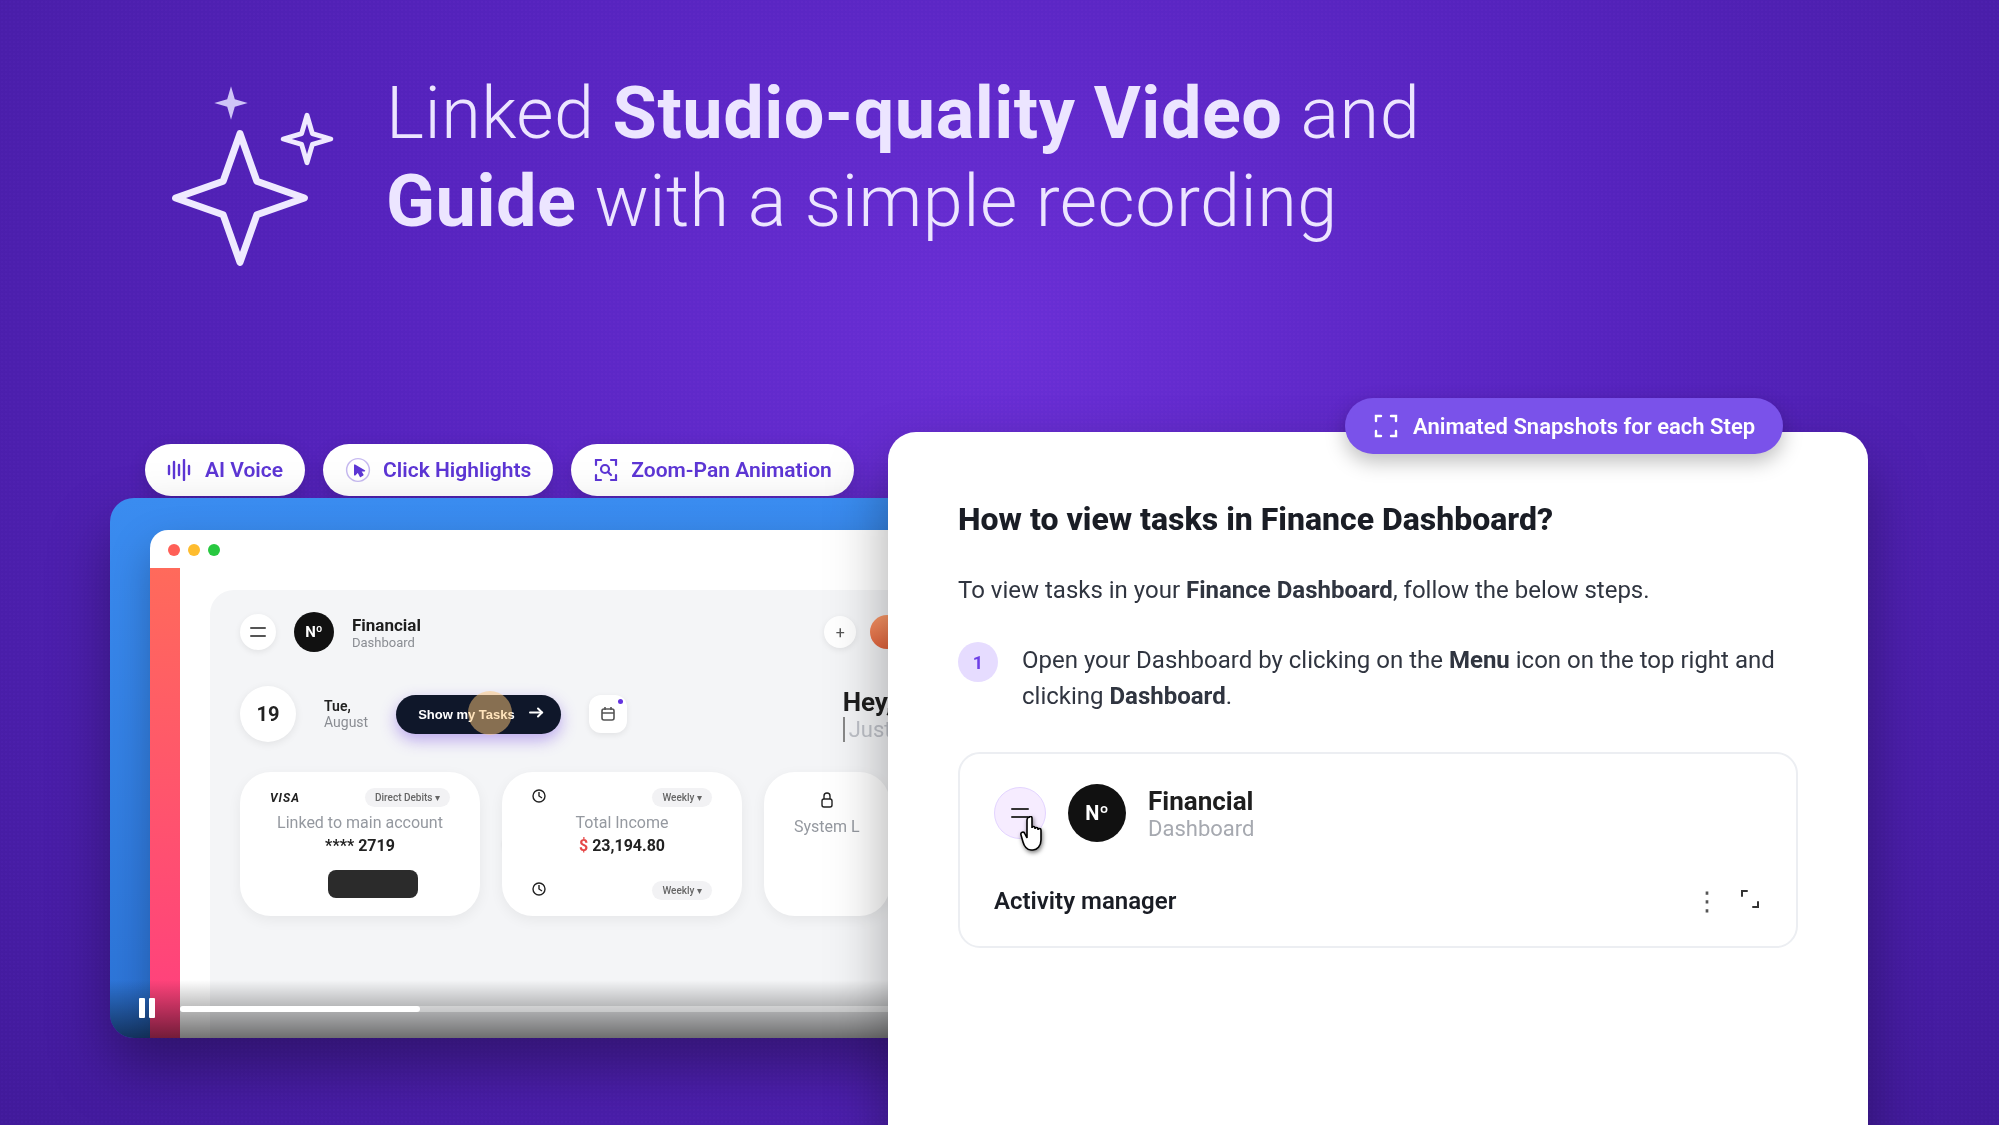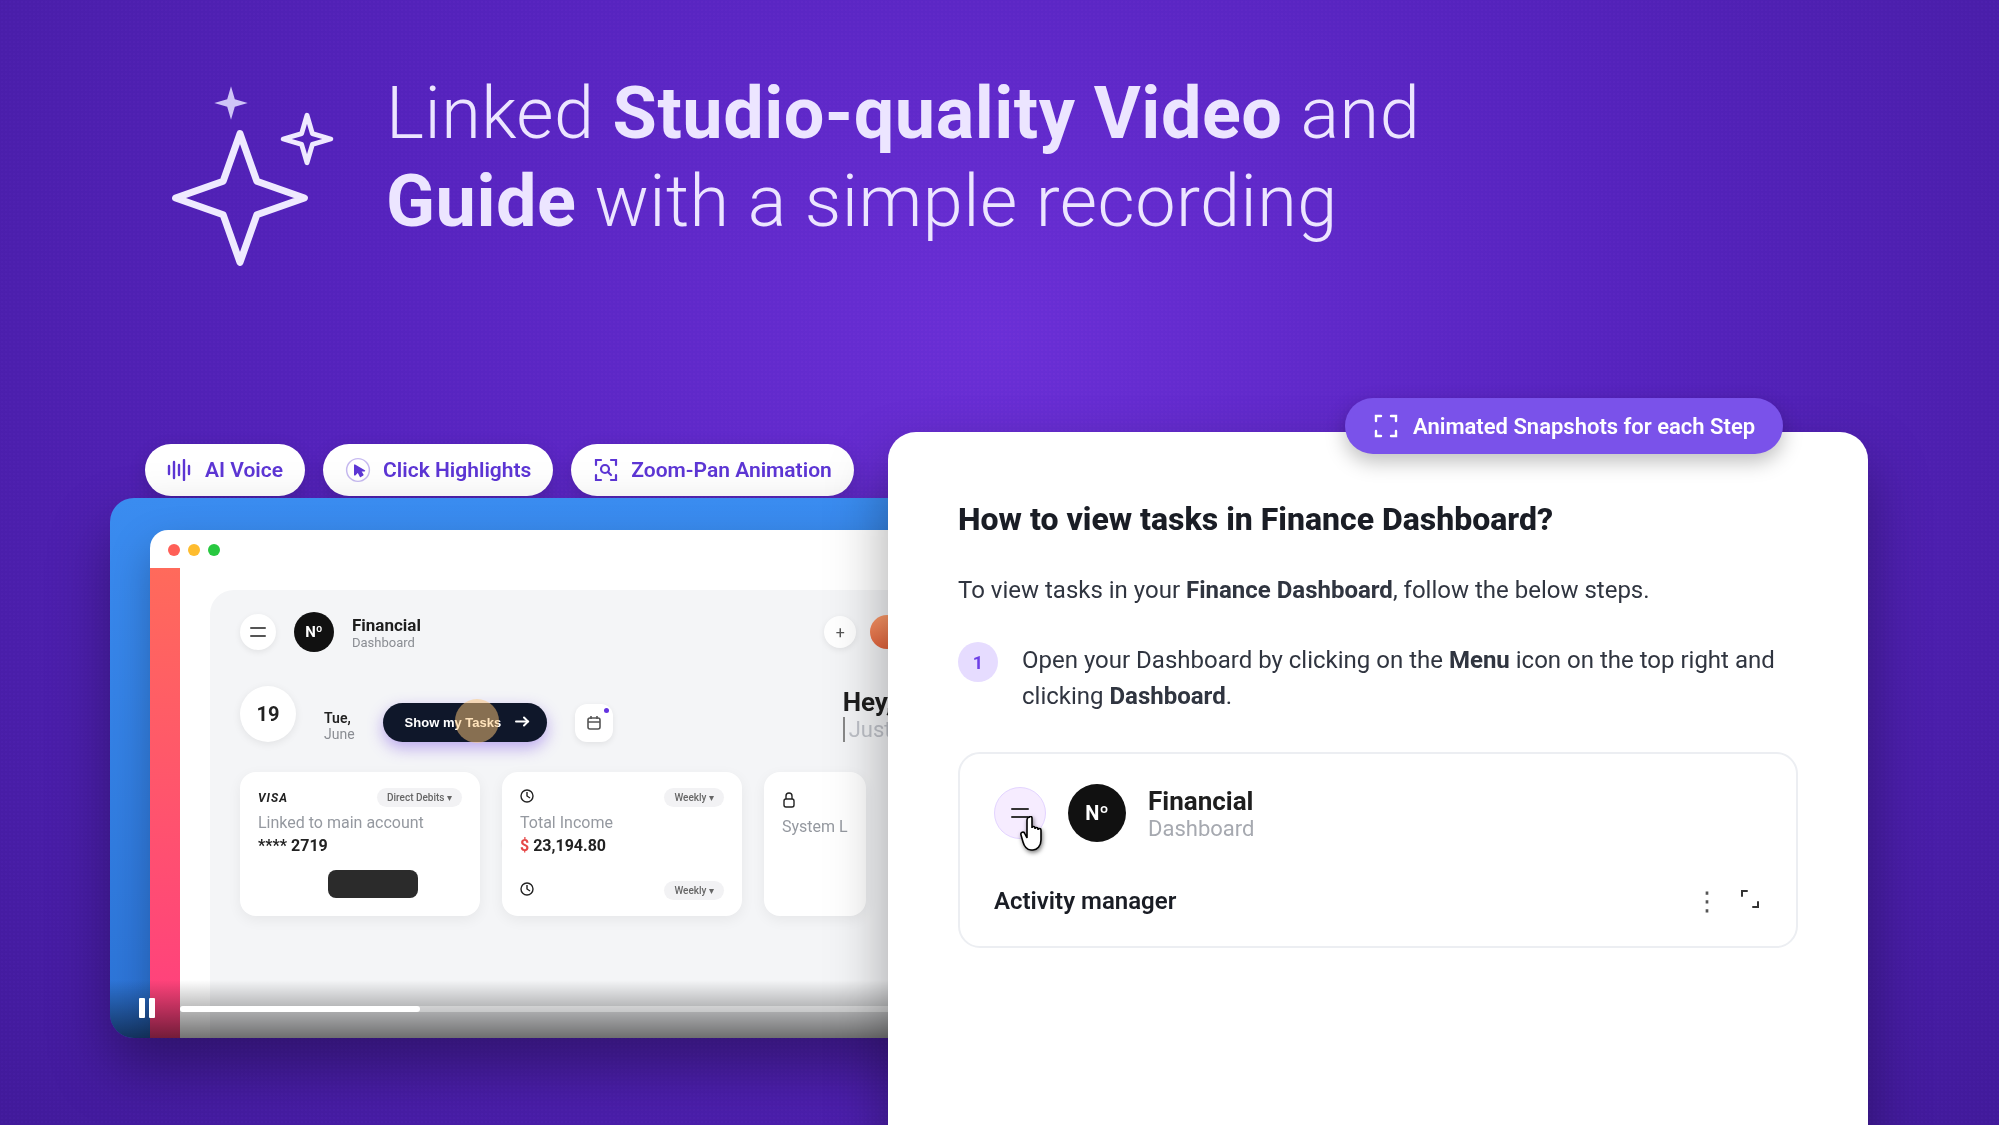--- a/index.html
+++ b/index.html
@@ -121,21 +121,21 @@
     display:flex;align-items:center;justify-content:center;font-weight:700;font-size:15px;
   }
   .brand-text .t{font-weight:700;font-size:17px;color:#1e1e1e;}
   .brand-text .s{font-size:13px;color:#8a8d93;}
   .app-top-right{ margin-left:auto; display:flex;align-items:center;gap:14px;}
   .plus-btn{ width:32px;height:32px;border-radius:50%;background:#fff;display:flex;align-items:center;justify-content:center;color:#555;box-shadow:0 2px 6px rgba(0,0,0,.08);}
   .avatar{ width:34px;height:34px;border-radius:50%;background:linear-gradient(180deg,#ff9b6a,#e5643d);}
   .user-text .t{font-weight:700;font-size:14px;color:#1e1e1e;}
   .user-text .s{font-size:11px;color:#8a8d93;}
 
-  .row2{ margin-top:34px; display:flex; align-items:flex-end; gap:28px;}
+  .row2{ margin-top:34px; display:flex; align-items:center; gap:28px;}
   .date-circle{
     width:56px;height:56px;border-radius:50%;background:#fff;box-shadow:0 2px 8px rgba(0,0,0,.08);
     display:flex;align-items:center;justify-content:center;font-weight:700;font-size:20px;color:#222;
   }
   .date-text .t{font-size:14px;font-weight:600;color:#222;}
   .date-text .s{font-size:14px;color:#8a8d93;}
   .show-tasks{
     position:relative;
     background:#0f172a;color:#fff;border:none;border-radius:999px;
     padding:12px 46px 12px 22px;font-size:13px;font-weight:600;
@@ -157,22 +157,23 @@
   }
   .cal-btn::after{ content:"";position:absolute;top:4px;right:4px;width:5px;height:5px;border-radius:50%;background:#6433e0;}
   .hey{
     margin-left:auto; text-align:left;
   }
   .hey .t{font-size:26px;font-weight:700;color:#1e1e1e;}
   .hey .s{font-size:22px;color:#bfc2c9; border-left:2px solid #888; padding-left:4px;}
 
   .cards-row{ margin-top:30px; display:flex; gap:22px;}
   .card{
-    background:#fff;border-radius:16px;padding:16px 18px;min-width:240px;
+    background:#fff;border-radius:31px;padding:16px 30px;min-width:240px;
     box-shadow:0 4px 14px rgba(0,0,0,.06);
+    text-align:center;
   }
   .card .top{display:flex;justify-content:space-between;align-items:center;font-size:12px;color:#222;font-weight:700;}
   .card .sel{background:#f2f2f4;border-radius:999px;padding:4px 10px;font-size:10px;color:#666;font-weight:500;}
   .card .sub{font-size:16px;color:#9599a0;margin-top:6px;}
   .card .val{font-size:16px;font-weight:700;color:#222;margin-top:4px;}
   .card .val .dollar{ color:#e54848; }
   .mini-bars{ position:absolute; bottom:18px; left:88px; width:90px; height:28px; background:#2b2b2b; border-radius:8px;}
   .card2{ position:relative; min-width:240px;}
   .clock{font-size:13px;color:#222;}
   .lock{font-size:13px;color:#222; margin-top:4px;}
@@ -342,21 +343,21 @@
           </div>
         </div>
       </div>
 
       <div class="row2" style="position:relative;">
         <div class="date-circle">
             <span>19</span>
           </div>
         <div class="date-text">
           <div class="t">Tue,</div>
-          <div class="s">June</div>
+          <div class="s">August</div>
         </div>
         <button class="show-tasks">
           <span class="ripple"></span>
           <span>Show my Tasks</span>
           <span class="arrow">
             <svg width="16" height="12" viewBox="0 0 16 12" fill="none" stroke="#fff" stroke-width="2" stroke-linecap="round">
                 <line x1="1" y1="6" x2="13" y2="6"></line>
                 <polyline points="9,2 13,6 9,10"></polyline>
               </svg>
           </span>

